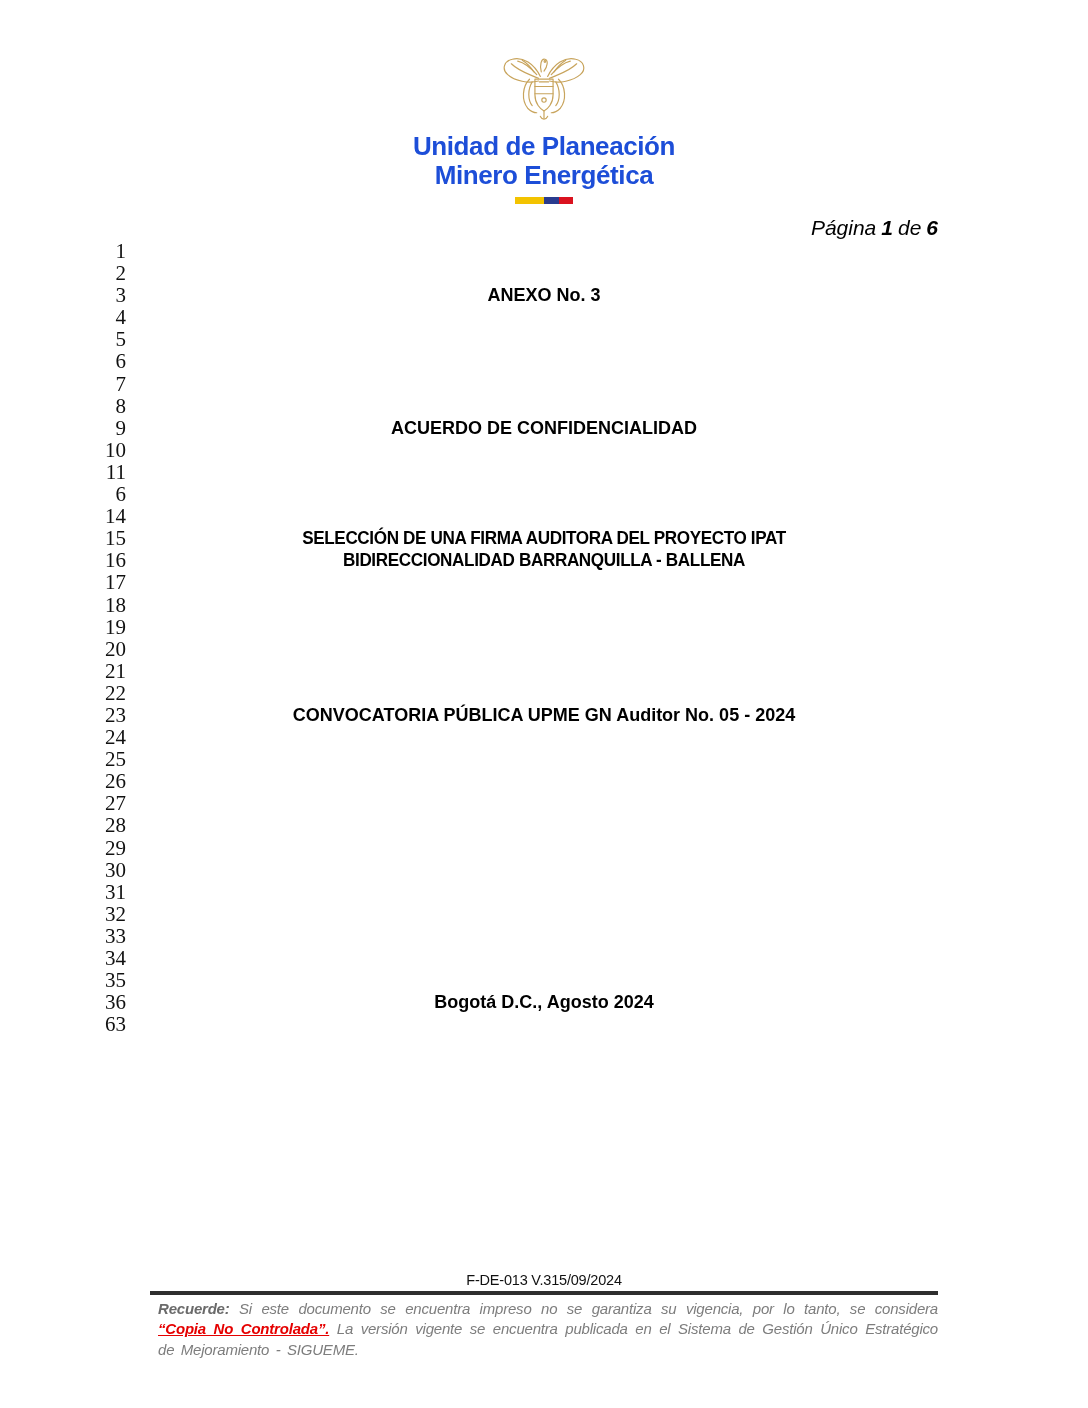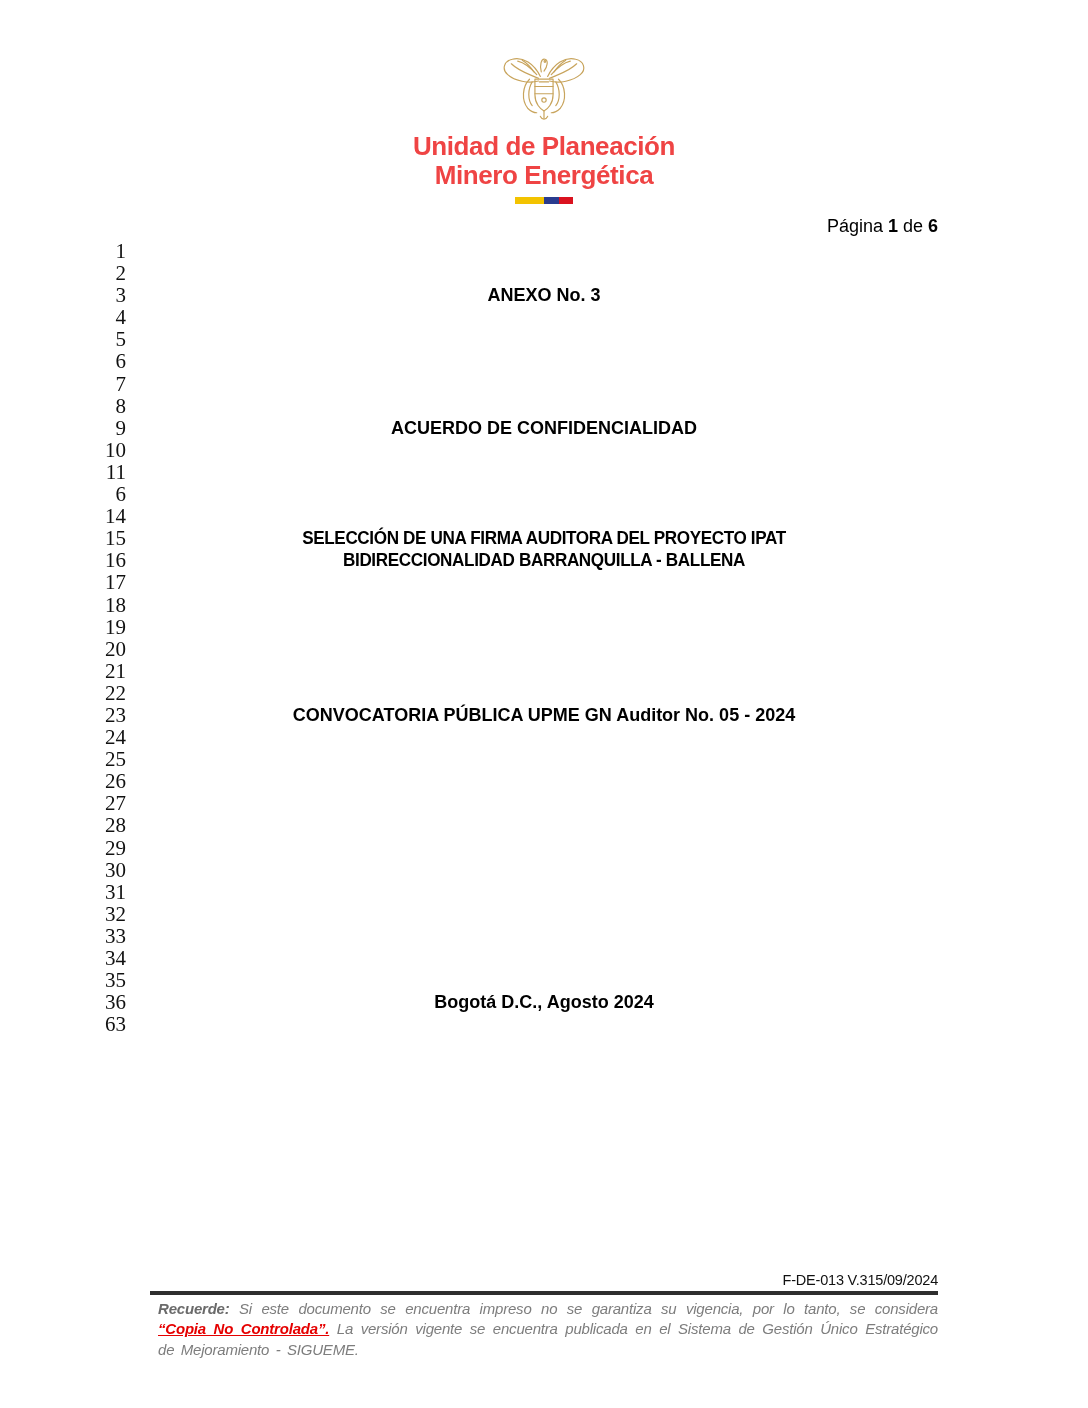--- a/index.html
+++ b/index.html
@@ -15,42 +15,43 @@
   
   .doc-header{
     position:absolute;
     top:52px; left:0; right:0;
     display:flex; flex-direction:column; align-items:center;
   }
   .crest{ width:104px; height:78px; display:block; }
   .org-name{
     margin-top:2px;
     text-align:center;
-    color:#ef4444;
+    color:#1d4ed8;
     font-weight:bold;
     font-size:26px;
     line-height:29px;
     letter-spacing:-0.4px;
   }
   .flag-bar{
     margin-top:7px;
     width:58px; height:7px;
     display:flex;
   }
   .flag-bar .fy{ width:50%; background:#F3C300; }
   .flag-bar .fb{ width:25%; background:#2A3C8F; }
   .flag-bar .fr{ width:25%; background:#DA121F; }
 
   
   .page-info{
     position:absolute;
     top:216px; right:150px;
     display:flex; gap:5px;
-    font-size:18px;
+    font-size:21px;
     color:#000;
+    font-style:italic;
   }
   .page-info strong{ font-weight:bold; }
 
   
   .doc-body{
     position:absolute;
     top:240px; left:0; right:0;
   }
   .line-row{
     position:relative;
@@ -83,21 +84,21 @@
   }
 
   
   .doc-footer{
     position:absolute;
     left:150px; right:150px;
     top:1272px;
   }
   .footer-meta{
     display:flex;
-    justify-content:flex-end;
+    justify-content:center;
     font-size:14.5px;
     letter-spacing:-0.2px;
     color:#111;
     line-height:16px;
   }
   .footer-rule{
     margin-top:3px;
     height:3.5px;
     background:#2e2e2e;
   }

